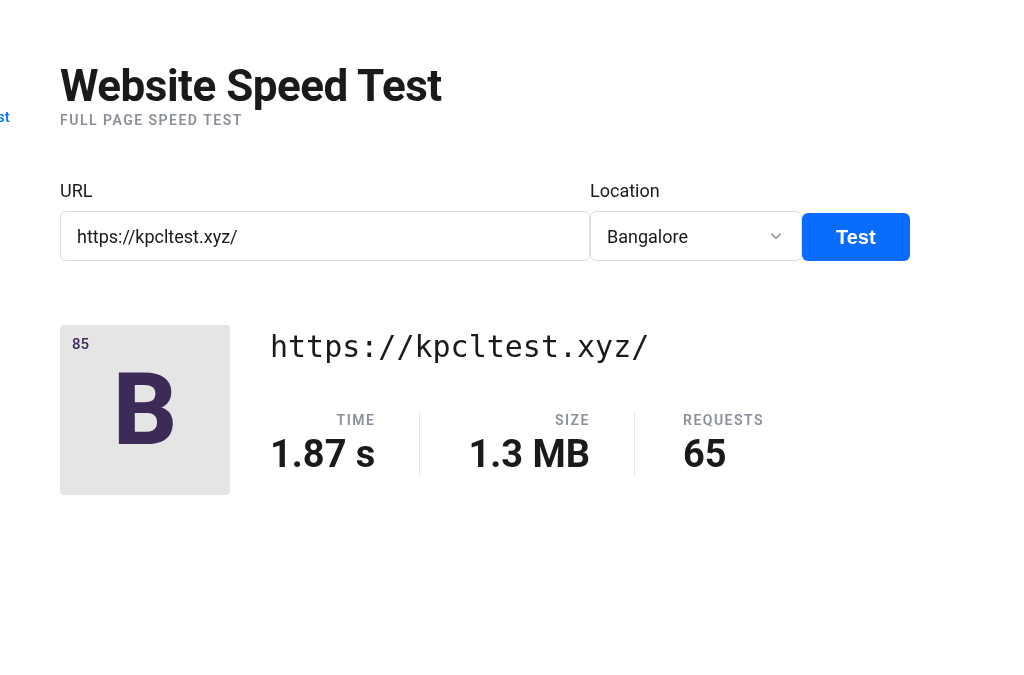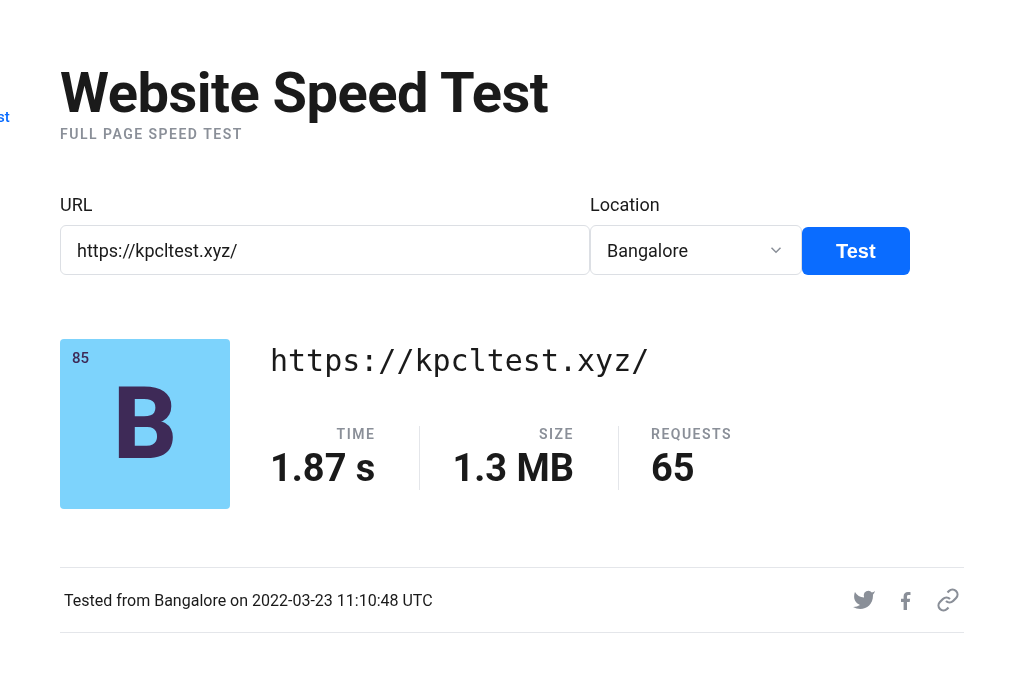--- a/index.html
+++ b/index.html
@@ -17,21 +17,21 @@
       left: -3px;
       top: 108px;
       color: #0a6cff;
       font-size: 15px;
       font-weight: 500;
     }
     .container {
       padding: 60px 60px 0 60px;
     }
     .page-title {
-      font-size: 56px;
+      font-size: 44px;
       font-weight: 700;
       letter-spacing: -0.5px;
       color: #1a1a1a;
     }
     .page-subtitle {
       font-size: 14px;
       font-weight: 600;
       letter-spacing: 1.5px;
       color: #8a8f98;
       text-transform: uppercase;
@@ -87,21 +87,21 @@
     }
     .result {
       display: flex;
       margin-top: 64px;
       gap: 40px;
       align-items: flex-start;
     }
     .grade-box {
       width: 170px;
       height: 170px;
-      background: #7dd3fc;
+      background: #e5e5e5;
       border-radius: 4px;
       position: relative;
       display: flex;
       align-items: center;
       justify-content: center;
       flex-shrink: 0;
     }
     .grade-score {
       position: absolute;
       top: 10px;
@@ -126,21 +126,21 @@
     }
     .metrics {
       display: flex;
       margin-top: 48px;
     }
     .metric {
       padding-right: 44px;
     }
     .metric + .metric {
       border-left: 1px solid #e4e6ea;
-      padding-left: 32px;
+      padding-left: 48px;
     }
     .metric-label {
       font-size: 14px;
       letter-spacing: 1.5px;
       color: #8a8f98;
       font-weight: 600;
       text-align: right;
     }
     .metric-value {
       font-size: 38px;
@@ -222,29 +222,14 @@
           <div class="metric-value">1.3 MB</div>
         </div>
         <div class="metric">
           <div class="metric-label">REQUESTS</div>
           <div class="metric-value">65</div>
         </div>
       </div>
     </div>
   </div>
 
-  <div class="footer-bar">
-    <div class="tested-from">Tested from Bangalore on 2022-03-23 11:10:48 UTC</div>
-    <div class="share-icons">
-      <svg viewBox="0 0 24 24">
-          <path d="M23 3a10.9 10.9 0 01-3.14 1.53A4.48 4.48 0 0012 8.5v1A10.66 10.66 0 013 4s-4 9 5 13a11.64 11.64 0 01-7 2c9 5 20 0 20-11.5a4.5 4.5 0 00-.08-.83A7.72 7.72 0 0023 3z"></path>
-        </svg>
-      <svg viewBox="0 0 24 24">
-          <path d="M13 22v-8h2.7l.4-3.2H13V8.7c0-.9.3-1.6 1.7-1.6h1.8V4.2c-.3 0-1.4-.1-2.6-.1-2.6 0-4.3 1.6-4.3 4.4v2.3H7v3.2h2.6V22h3.4z"></path>
-        </svg>
-      <svg class="link-svg" viewBox="0 0 24 24">
-          <path d="M10 13a5 5 0 007.07 0l3-3a5 5 0 00-7.07-7.07l-1.5 1.5"></path>
-          <path d="M14 11a5 5 0 00-7.07 0l-3 3a5 5 0 007.07 7.07l1.5-1.5"></path>
-        </svg>
-    </div>
-  </div>
 
 </div>
 
 </body></html>

